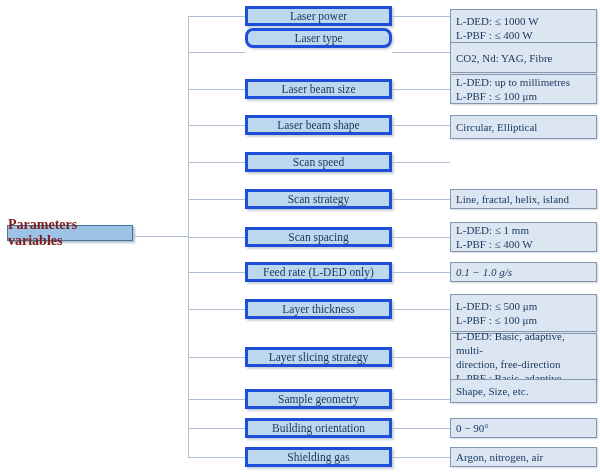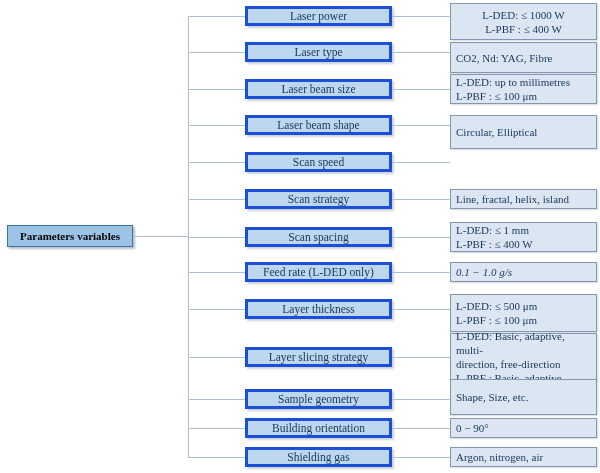--- a/index.html
+++ b/index.html
@@ -6,24 +6,24 @@
   .canvas{
     position:relative;width:600px;height:473px;background:#ffffff;overflow:hidden;
     font-family:"Liberation Serif","DejaVu Serif",serif;color:#17365d;
   }
   
   .hline,.vline{position:absolute;background:#aebfd3;}
   .hline{height:1px;}
   .vline{width:1px;}
   
   .rootbox{
-    position:absolute;left:7px;top:225px;width:126px;height:22px;
+    position:absolute;left:7px;top:225px;width:126px;height:16px;
     background:#9cc3e5;border:1px solid #41719c;box-sizing:border-box;
     display:flex;align-items:center;justify-content:center;
-    font-weight:bold;font-size:11px;color:#000000;
+    font-weight:bold;font-size:14px;color:#7f1d1d;
     box-shadow:2px 2px 2px rgba(90,110,135,0.45);
   }
   
   .pbox{
     position:absolute;left:245px;width:147px;height:20px;
     background:#bdd7ee;border:3px solid #1d4ed8;box-sizing:border-box;
     display:flex;align-items:center;justify-content:center;
     font-size:11.5px;
     box-shadow:1.5px 1.5px 2px rgba(100,120,145,0.35);
   }
@@ -48,27 +48,27 @@
     <span>Parameters variables</span>
   </div>
   <div class="hline" style="left:133px;top:236px;width:55px;"></div>
   <div class="vline" style="left:188px;top:16px;height:441px;"></div>
 
   <div class="hline branch" style="top:16px;"></div>
   <div class="pbox" style="top:6px;">
     <span>Laser power</span>
   </div>
   <div class="hline link" style="top:16px;"></div>
-  <div class="vbox" style="top:3px;height:37px;text-align:center;">
+  <div class="vbox" style="top:9px;height:37px;">
     <span>L-DED: ≤ 1000 W
 L-PBF : ≤ 400 W</span>
   </div>
 
   <div class="hline branch" style="top:52px;"></div>
-  <div class="pbox" style="top:42px;">
+  <div class="pbox" style="top:28px;border-radius:8px;">
     <span>Laser type</span>
   </div>
   <div class="hline link" style="top:52px;"></div>
   <div class="vbox" style="top:42px;height:31px;">
     <span>CO2, Nd: YAG, Fibre</span>
   </div>
 
   <div class="hline branch" style="top:89px;"></div>
   <div class="pbox" style="top:79px;">
     <span>Laser beam size</span>
@@ -77,21 +77,21 @@
   <div class="vbox" style="top:74px;height:30px;">
     <span>L-DED: up to millimetres
 L-PBF : ≤ 100 μm</span>
   </div>
 
   <div class="hline branch" style="top:125px;"></div>
   <div class="pbox" style="top:115px;">
     <span>Laser beam shape</span>
   </div>
   <div class="hline link" style="top:125px;"></div>
-  <div class="vbox" style="top:115px;height:34px;">
+  <div class="vbox" style="top:115px;height:24px;">
     <span>Circular, Elliptical</span>
   </div>
 
   <div class="hline branch" style="top:162px;"></div>
   <div class="pbox" style="top:152px;">
     <span>Scan speed</span>
   </div>
   <div class="hline link" style="top:162px;"></div>
 
   <div class="hline branch" style="top:199px;"></div>
@@ -141,21 +141,21 @@
     <span>L-DED: Basic, adaptive, multi-
 direction, free-direction
 L-PBF : Basic, adaptive</span>
   </div>
 
   <div class="hline branch" style="top:399px;"></div>
   <div class="pbox" style="top:389px;">
     <span>Sample geometry</span>
   </div>
   <div class="hline link" style="top:399px;"></div>
-  <div class="vbox" style="top:379px;height:36px;">
+  <div class="vbox" style="top:379px;height:24px;">
     <span>Shape, Size, etc.</span>
   </div>
 
   <div class="hline branch" style="top:428px;"></div>
   <div class="pbox" style="top:418px;">
     <span>Building orientation</span>
   </div>
   <div class="hline link" style="top:428px;"></div>
   <div class="vbox" style="top:418px;height:20px;">
     <span>0 − 90°</span>

